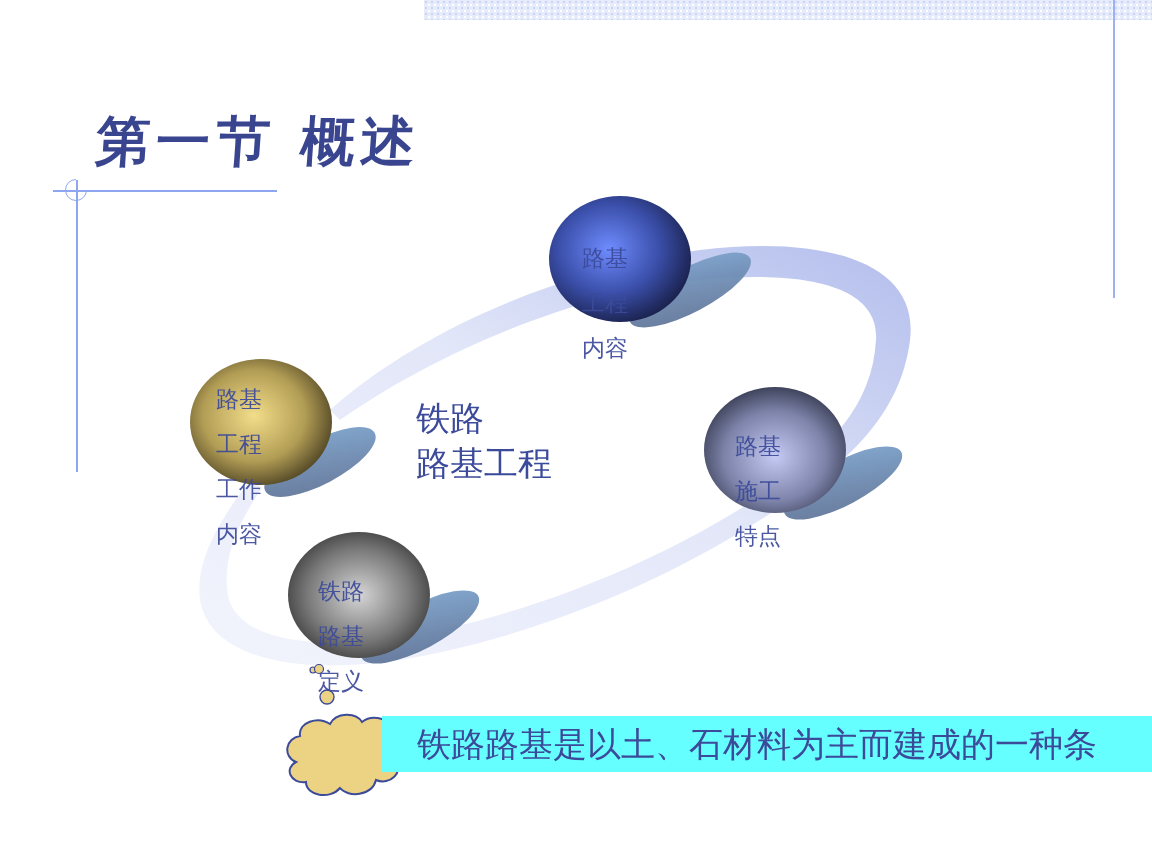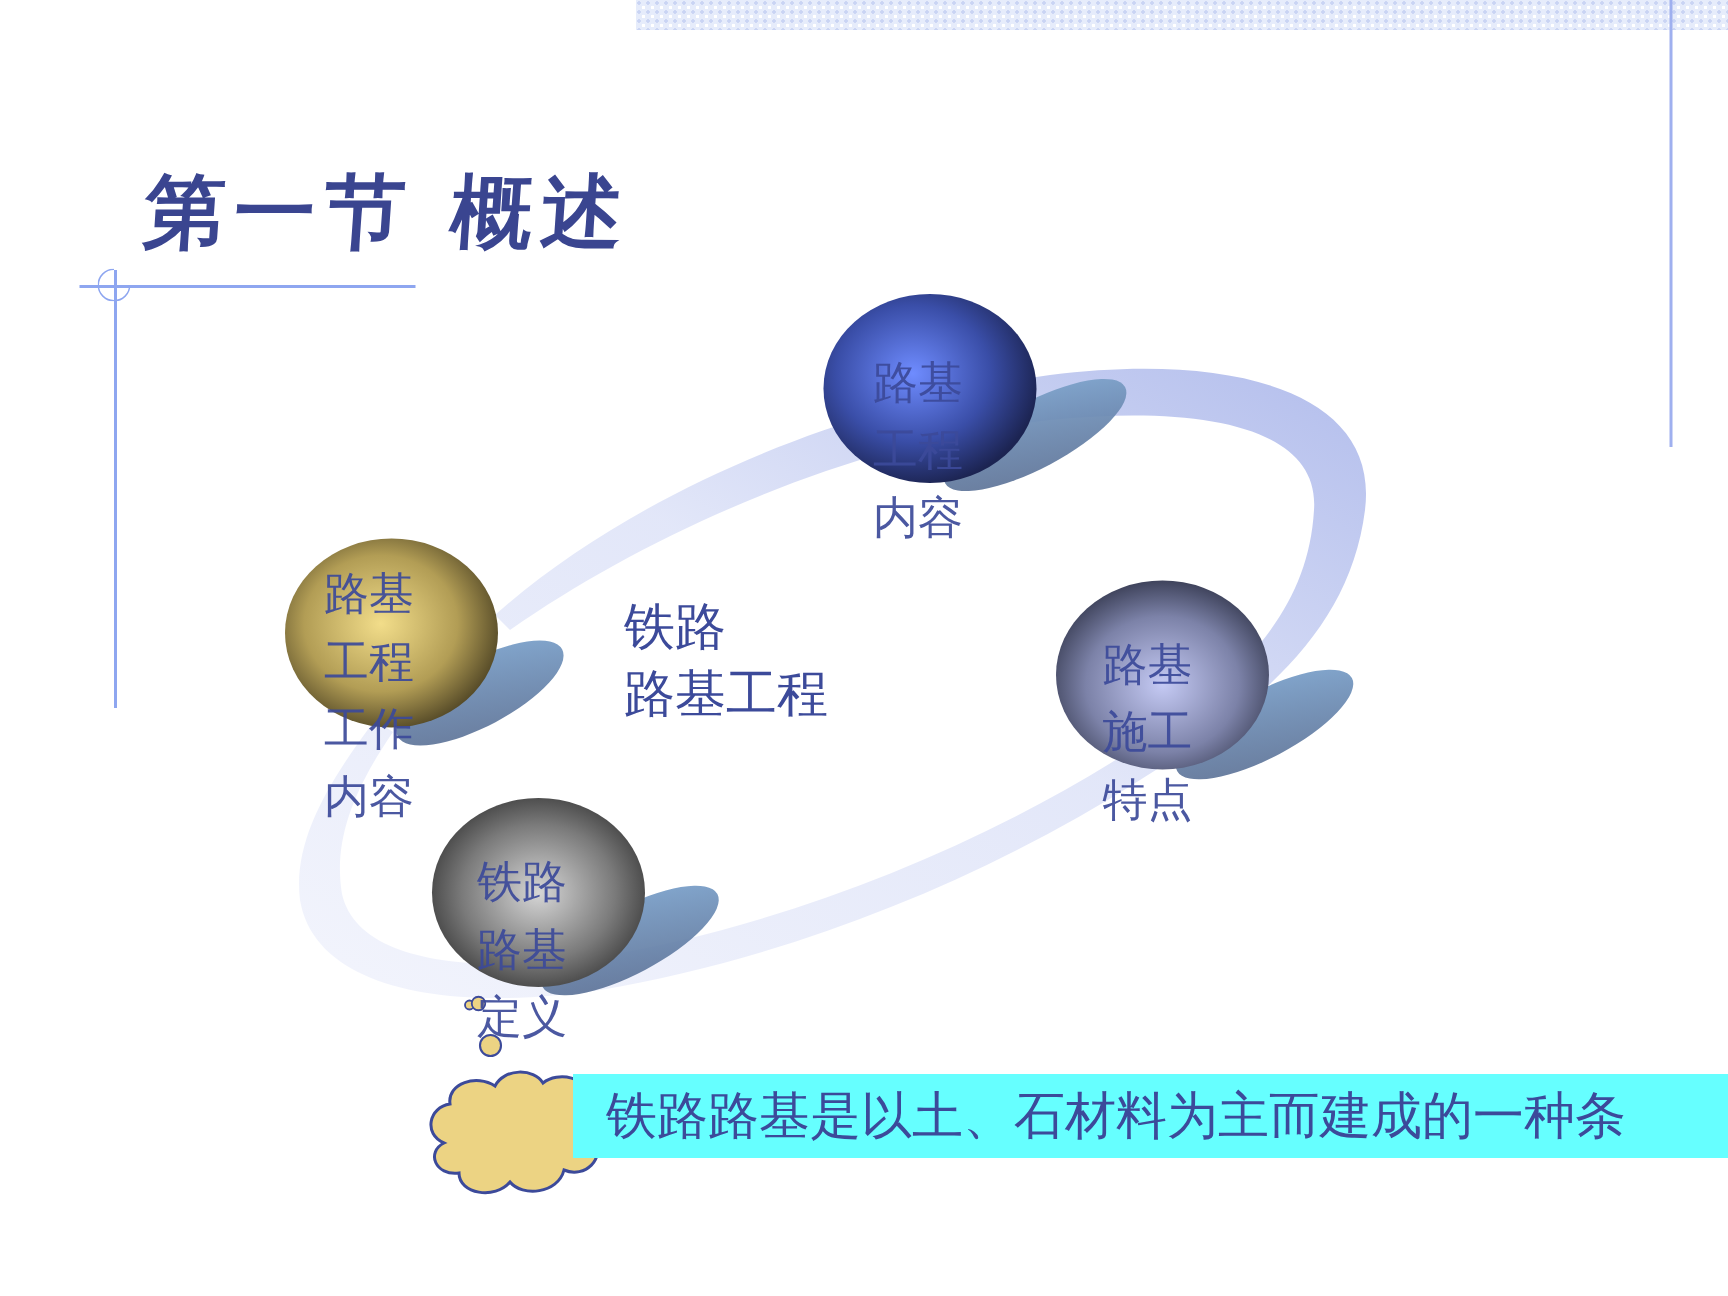--- a/index.html
+++ b/index.html
@@ -26,33 +26,33 @@
       clip-path: polygon(0 0, 50% 0, 50% 50%, 100% 50%, 100% 100%, 0 100%);
     }
     .page-title {
       left: 96px; top: 106px;
       font-size: 54px; font-weight: bold; color: #3a4590; letter-spacing: 6px;
       font-family: "DejaVu Serif", serif;
       transform: skewX(-4deg);
     }
     svg.diagram { left: 0; top: 0; }
     .node-label {
-      position: absolute; color: #3c4a9a; font-size: 30px; line-height: 45px;
+      position: absolute; color: #3c4a9a; font-size: 23px; line-height: 45px;
       width: 90px; text-align: left; white-space: pre-line;
-      font-family: Liberation Mono, monospace; opacity: 0.92;
+      font-family: Liberation Sans, sans-serif; opacity: 0.92;
     }
     .center-label {
       left: 416px; top: 396px; color: #3c4a9a; font-size: 34px; line-height: 45px;
       white-space: pre-line; font-family: "DejaVu Serif", serif;
     }
     .def-box {
       left: 382px; top: 716px; width: 770px; height: 56px;
       background: #66ffff; overflow: hidden; white-space: nowrap;
       color: #3c4a9a; font-size: 34px; line-height: 56px;
-      padding-left: 22px; box-sizing: border-box;
+      padding-left: 35px; box-sizing: border-box;
       font-family: "DejaVu Serif", serif;
     }
   </style>
 </head>
 <body>
 
 <div class="abs top-band"></div>
 <div class="abs right-rule"></div>
 <div class="abs left-rule"></div>
 <div class="abs title-rule"></div>

